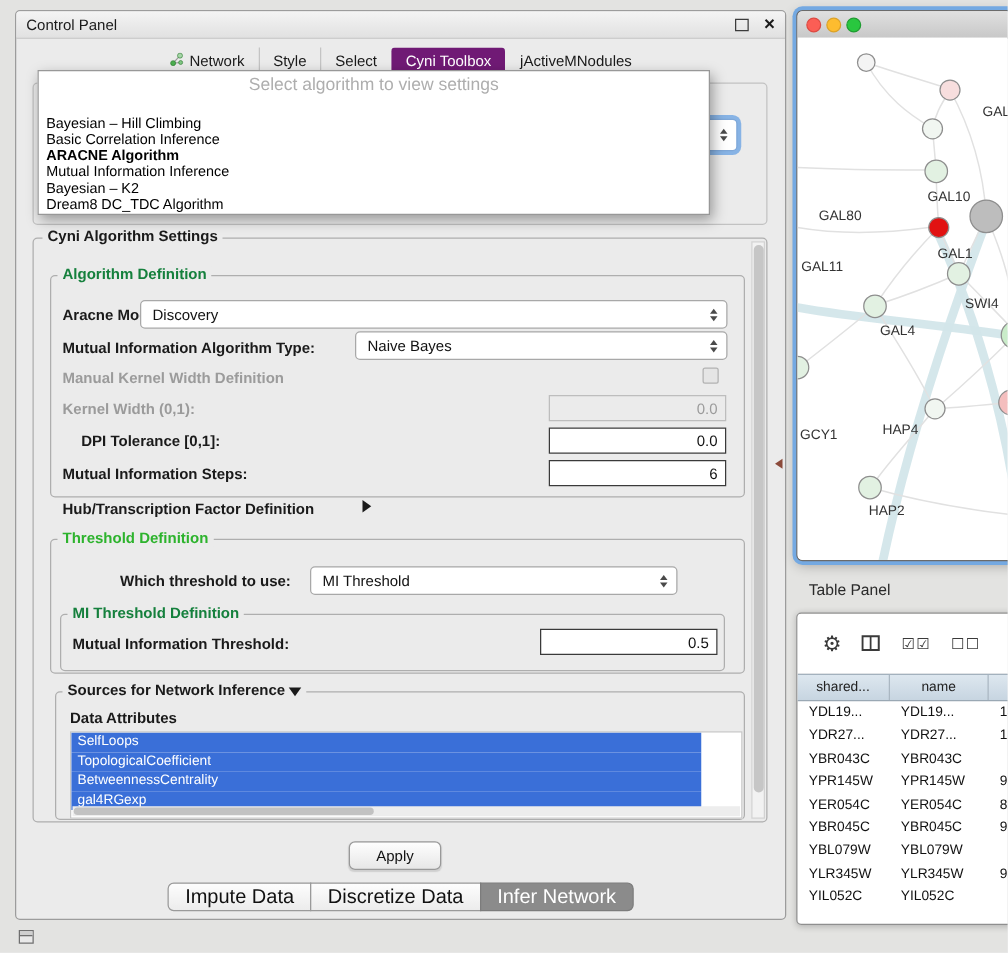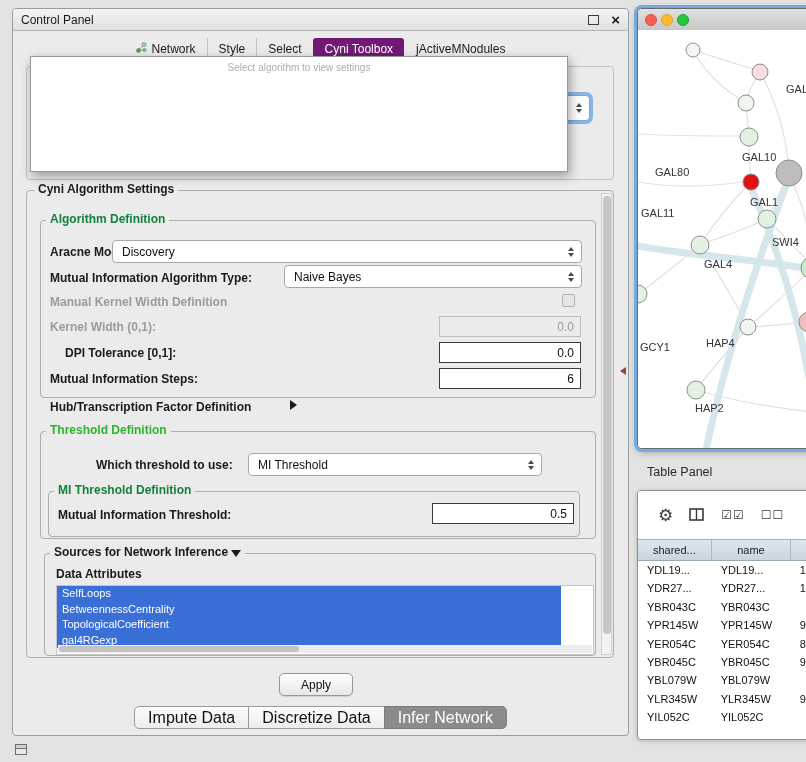--- a/index.html
+++ b/index.html
@@ -22,21 +22,21 @@
   .tab.active + .tab{border-left-color:transparent;}
 
   
   .hidden-group{left:14px;top:66px;width:586px;height:112px;border:1px solid #c2c2c2;border-radius:4px;z-index:1;}
   .combo{background:#fff;border:1px solid #a8a8a8;border-radius:4px;display:flex;align-items:center;padding-left:9px;font-size:12px;color:#111;box-sizing:border-box;}
   .combo-focus{left:22px;top:95px;width:556px;height:26px;border-color:#7ea7d8;box-shadow:0 0 0 3px rgba(110,165,228,.8);z-index:2;}
   .combo-arrows{margin-left:auto;margin-right:7px;display:flex;flex-direction:column;align-items:center;gap:2px;}
   .tri-up{width:0;height:0;border-left:3.5px solid transparent;border-right:3.5px solid transparent;border-bottom:4.5px solid #4a4a4a;}
   .tri-dn{width:0;height:0;border-left:3.5px solid transparent;border-right:3.5px solid transparent;border-top:4.5px solid #4a4a4a;}
   .popup{left:18px;top:56px;width:536px;height:114px;background:#fff;border:1px solid #989898;box-shadow:2px 4px 10px rgba(0,0,0,.35);z-index:10;}
-  .popup-placeholder{margin-top:3px;height:15px;line-height:15px;text-align:center;font-size:10px;color:#aeaeae;}
+  .popup-placeholder{margin-top:3px;height:15px;line-height:15px;text-align:center;font-size:14px;color:#aeaeae;}
   .popup-items{position:absolute;top:36px;left:0;right:0;}
   .popup-item{height:13px;line-height:13px;font-size:11.5px;padding-left:6px;color:#000;white-space:nowrap;}
   .popup-item.selected{font-weight:bold;}
 
   
   .grp{border:1px solid #aeaeae;border-radius:4px;box-sizing:border-box;}
   .grp-title{font-size:12px;font-weight:bold;background:#ebebeb;padding:0 4px;line-height:13px;white-space:nowrap;}
   .t-blue{color:#15803d;text-align:right;}
   .t-green{color:#2db32d;}
   .t-black{color:#1a1a1a;}
@@ -134,20 +134,28 @@
   <div class="abs hidden-group"></div>
   <div class="abs combo combo-focus">
     <span class="combo-arrows">
         <i class="tri-up"></i>
         <i class="tri-dn"></i>
       </span>
   </div>
 
   <div class="abs popup">
     <div class="popup-placeholder">Select algorithm to view settings</div>
+    <div class="popup-items">
+        <div class="popup-item">Bayesian – Hill Climbing</div>
+        <div class="popup-item">Basic Correlation Inference</div>
+        <div class="popup-item selected">ARACNE Algorithm</div>
+        <div class="popup-item">Mutual Information Inference</div>
+        <div class="popup-item">Bayesian – K2</div>
+        <div class="popup-item">Dream8 DC_TDC Algorithm</div>
+      </div>
   </div>
 
   <div class="abs grp" style="left:14px;top:190px;width:588px;height:468px;"></div>
   <span class="abs grp-title t-black" style="left:22px;top:183px;">Cyni Algorithm Settings</span>
   <div class="abs vscroll" style="left:589px;top:193px;width:11px;height:462px;">
       <div class="vthumb"></div>
     </div>
 
   <div class="abs grp" style="left:28px;top:220px;width:556px;height:178px;"></div>
   <span class="abs grp-title t-blue" style="left:34px;top:213px;">Algorithm Definition</span>
@@ -201,22 +209,22 @@
   <span class="abs grp-title t-blue" style="left:42px;top:484px;">MI Threshold Definition</span>
   <span class="abs lbl" style="left:46px;top:508px;">Mutual Information Threshold:</span>
   <div class="abs fld" style="left:420px;top:503px;width:142px;height:21px;">0.5</div>
 
   <div class="abs grp" style="left:32px;top:553px;width:552px;height:103px;"></div>
   <span class="abs grp-title t-black" style="left:38px;top:546px;"><span>Sources for Network Inference</span> <span class="tri-down" style="position:relative;top:1px;"></span></span>
   <span class="abs lbl" style="left:44px;top:567px;">Data Attributes</span>
   <div class="abs attr-list" style="left:44px;top:585px;width:538px;height:70px;">
     <div id="attr-items">
         <div class="attr-item">SelfLoops</div>
+        <div class="attr-item">TopologicalCoefficient</div>
         <div class="attr-item">BetweennessCentrality</div>
-        <div class="attr-item">TopologicalCoefficient</div>
         <div class="attr-item">gal4RGexp</div>
       </div>
     <div class="attr-hscroll">
         <div class="attr-hthumb"></div>
       </div>
   </div>
 
   <div class="abs btn" style="left:267px;top:673px;width:74px;height:23px;">Apply</div>
   <div class="abs btab-bar">
       <div class="btab">Impute Data</div>

